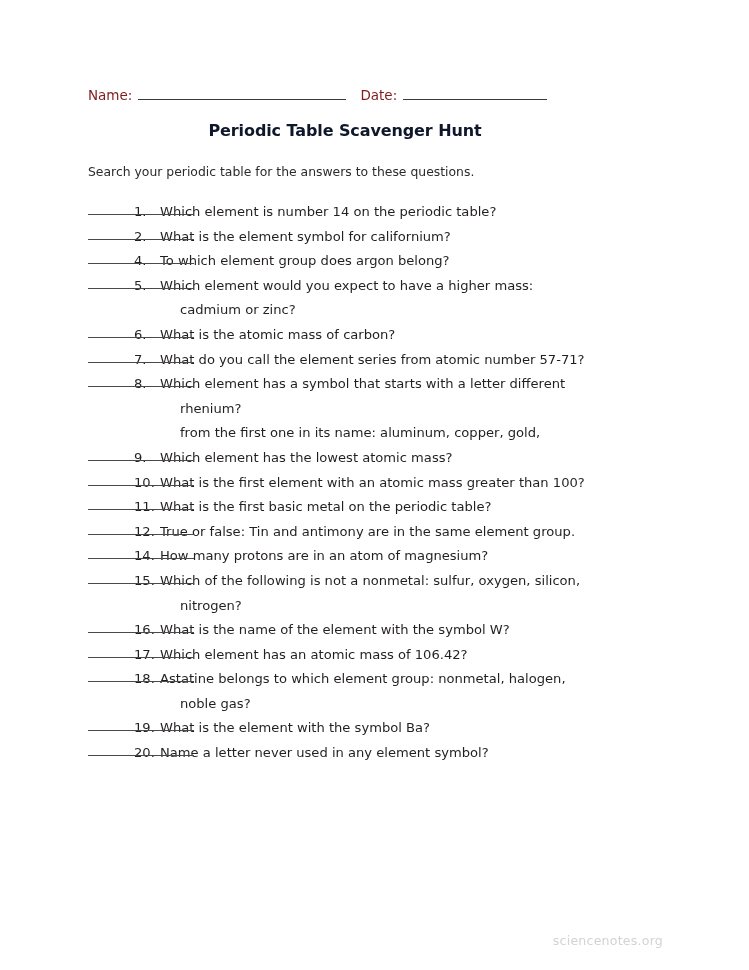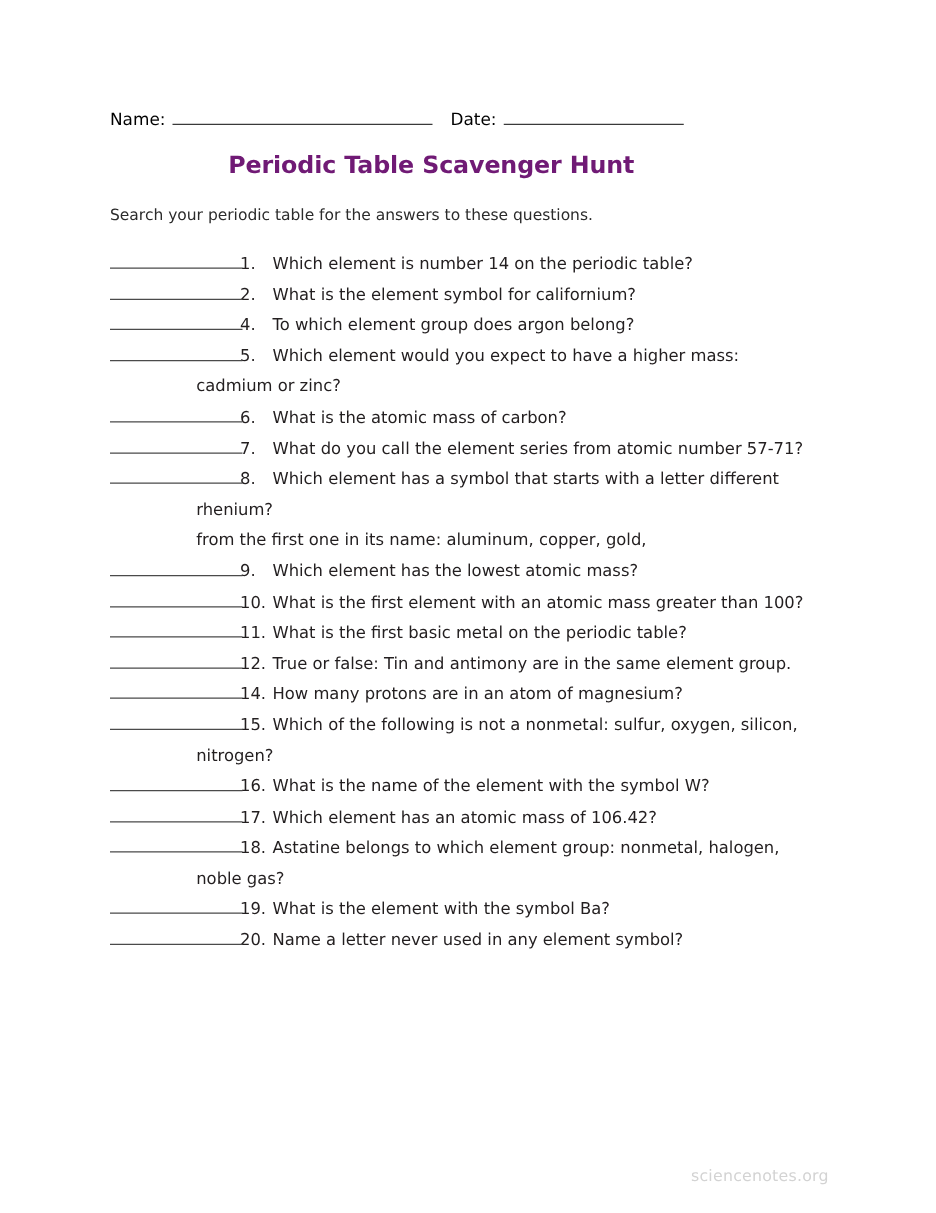--- a/index.html
+++ b/index.html
@@ -32,42 +32,42 @@
     top: 86px;
     width: 512px;
     display: flex;
     align-items: baseline;
     font-size: 13.5px;
     line-height: 18px;
     white-space: nowrap;
   }
   .nd-label {
     font-size: 13.5px;
-    color: #000000;
+    color: #7f1d1d;
   }
   .nd-rule {
     display: inline-block;
     border-bottom: 1.6px solid #3a3a3a;
     height: 13px;
   }
   .nd-rule.name { width: 208px; margin-left: 6px; }
   .nd-rule.date { width: 144px; margin-left: 6px; }
   .nd-gap { width: 14px; display: inline-block; }
 
   
   .doc-title {
     position: absolute;
     left: 0;
     top: 121px;
     width: 690px;
     text-align: center;
-    font-size: 19px;
+    font-size: 16px;
     font-weight: bold;
     letter-spacing: -0.1px;
-    color: #701a75;
+    color: #0f172a;
   }
 
   
   .instruction {
     position: absolute;
     left: 88px;
     top: 164px;
     font-size: 12.4px;
     color: #2b2b2b;
   }
@@ -84,36 +84,36 @@
     min-height: 24.6px;
   }
   .q-blank {
     position: absolute;
     left: 0;
     top: 14px;
     width: 106px;
     border-bottom: 1.5px solid #4a4a4a;
   }
   .q-body {
-    margin-left: 104px;
+    margin-left: 46px;
     font-size: 13.1px;
     line-height: 24.6px;
     color: #231f20;
     white-space: nowrap;
   }
   .q-num {
     display: inline-block;
     width: 26px;
     text-align: left;
   }
   .q-text {
     display: inline;
   }
   .q-cont {
-    margin-left: 69px;
+    margin-left: 92px;
     font-size: 13.1px;
     line-height: 24.6px;
     color: #231f20;
     white-space: nowrap;
   }
 
   
   .footer {
     position: absolute;
     right: 86px;

